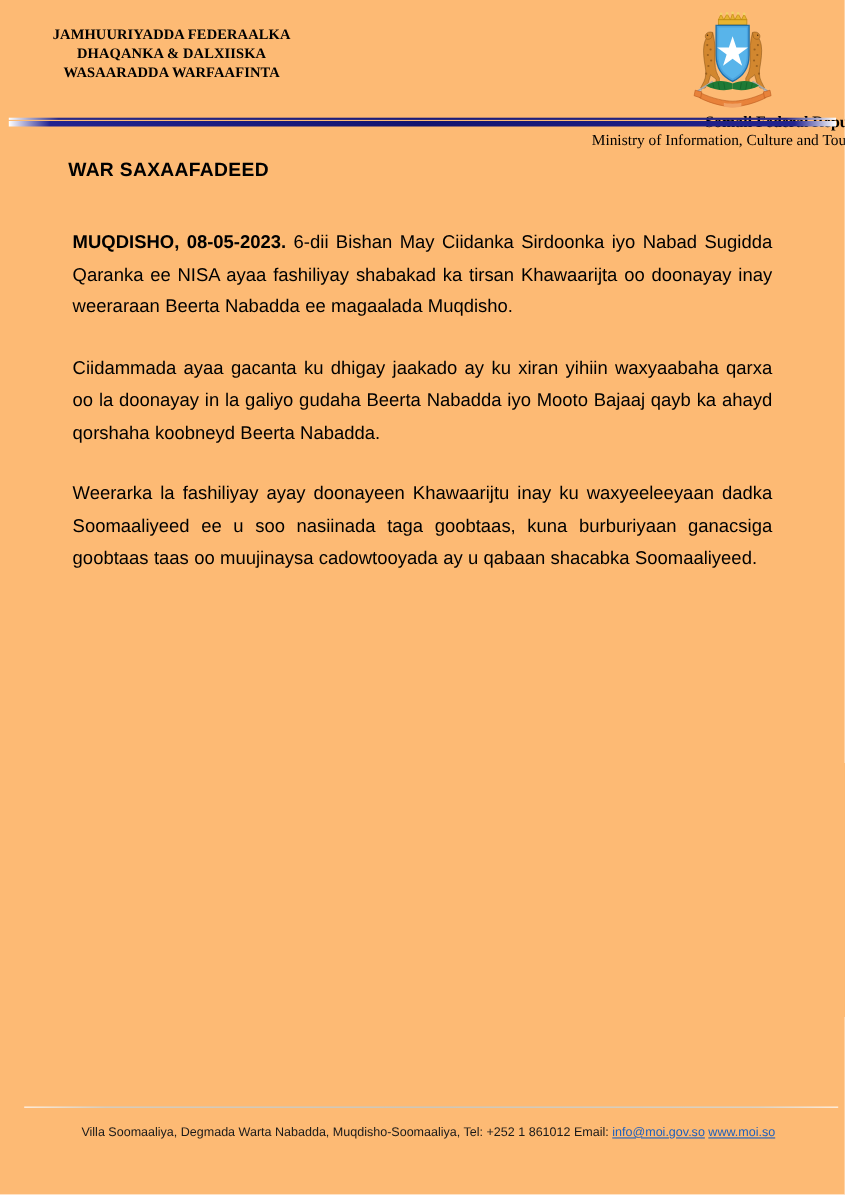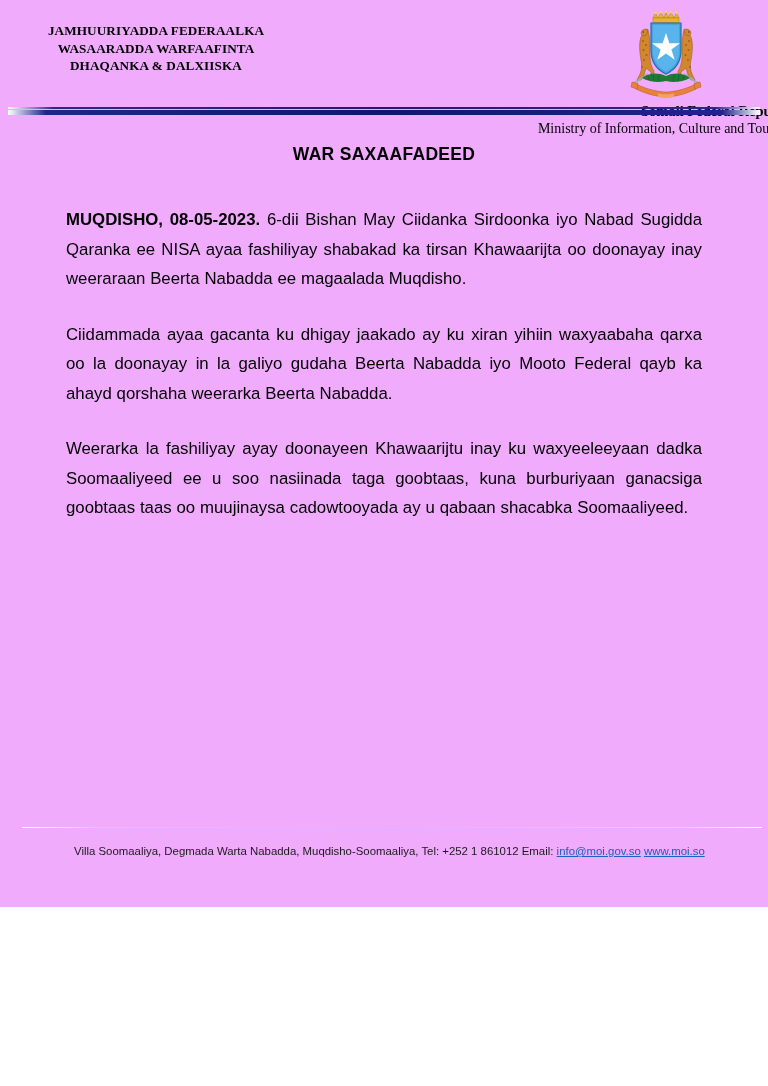--- a/index.html
+++ b/index.html
@@ -11,24 +11,24 @@
     width: 768px;
     height: 1086px;
     position: relative;
     font-family: "Liberation Sans", sans-serif;
     color: #000000;
     overflow: hidden;
   }
 
   .page {
     width: 768px;
-    height: 907px;
+    height: 1086px;
     position: relative;
     box-sizing: border-box;
-    background: #f0abfc;
+    background: #fdba74;
   }
 
   
   .letterhead {
     display: flex;
     align-items: flex-start;
     justify-content: space-between;
     padding: 14px 22px 0 22px;
     box-sizing: border-box;
     height: 100px;
@@ -111,21 +111,20 @@
     height: 5px;
     background: linear-gradient(to right,#ffffff 0%,#23238f 5%,#14146e 50%,#23238f 95%,#ffffff 100%);
   }
 
   
   .content {
     padding: 0 62px;
     box-sizing: border-box;
   }
   .doc-title {
-    text-align: center;
     font-weight: bold;
     font-size: 17.5px;
     letter-spacing: 0.3px;
     margin-top: 28px;
     margin-bottom: 0;
   }
   p.para {
     font-size: 16.8px;
     line-height: 29.5px;
     text-align: justify;
@@ -166,22 +165,22 @@
 </style>
 </head>
 <body>
 
 <div class="page">
 
   <div class="letterhead">
 
     <div class="lh-left">
       <div class="line">JAMHUURIYADDA FEDERAALKA</div>
+      <div class="line">DHAQANKA &amp; DALXIISKA</div>
       <div class="line">WASAARADDA WARFAAFINTA</div>
-      <div class="line">DHAQANKA &amp; DALXIISKA</div>
     </div>
 
     <div class="lh-center">
       <div class="emblem">
         <svg viewBox="0 0 96 92" width="96" height="92" xmlns="http://www.w3.org/2000/svg">
 
           <g>
             <path d="M35 8 L37.5 3 L40 8 L43 2.5 L46 8 L48 2 L50 8 L53 2.5 L56 8 L58.5 3 L61 8 Z" fill="#e8b430" stroke="#b8860b" stroke-width="0.6"></path>
             <rect x="35" y="8" width="26" height="4.5" fill="#e8b430" stroke="#b8860b" stroke-width="0.6"></rect>
             <circle cx="37.5" cy="2.6" r="1.3" fill="#f2d36a"></circle>
@@ -264,21 +263,21 @@
     <div class="bar-thin"></div>
     <div class="bar-thick"></div>
   </div>
 
   <div class="content">
 
     <div class="doc-title">WAR SAXAAFADEED</div>
 
     <p class="para first"><span class="lead">MUQDISHO, 08-05-2023.</span><span> 6-dii Bishan May Ciidanka Sirdoonka iyo Nabad Sugidda Qaranka ee NISA ayaa fashiliyay shabakad ka tirsan Khawaarijta oo doonayay inay weeraraan Beerta Nabadda ee magaalada Muqdisho.</span></p>
 
-    <p class="para">Ciidammada ayaa gacanta ku dhigay jaakado ay ku xiran yihiin waxyaabaha qarxa oo la doonayay in la galiyo gudaha Beerta Nabadda iyo Mooto Federal qayb ka ahayd qorshaha weerarka Beerta Nabadda.</p>
+    <p class="para">Ciidammada ayaa gacanta ku dhigay jaakado ay ku xiran yihiin waxyaabaha qarxa oo la doonayay in la galiyo gudaha Beerta Nabadda iyo Mooto Bajaaj qayb ka ahayd qorshaha koobneyd Beerta Nabadda.</p>
 
 
 
     <p class="para">Weerarka la fashiliyay ayay doonayeen Khawaarijtu inay ku waxyeeleeyaan dadka Soomaaliyeed ee u soo nasiinada taga goobtaas, kuna burburiyaan ganacsiga goobtaas taas oo muujinaysa cadowtooyada ay u qabaan shacabka Soomaaliyeed.</p>
 
   </div>
 
   <div class="footer">
     <div class="footer-rule"></div>
     <div class="footer-text"><span>Villa Soomaaliya, Degmada Warta Nabadda, Muqdisho-Soomaaliya, Tel: +252 1 861012 Email:</span> <a href="#">info@moi.gov.so</a> <a href="#">www.moi.so</a></div>

